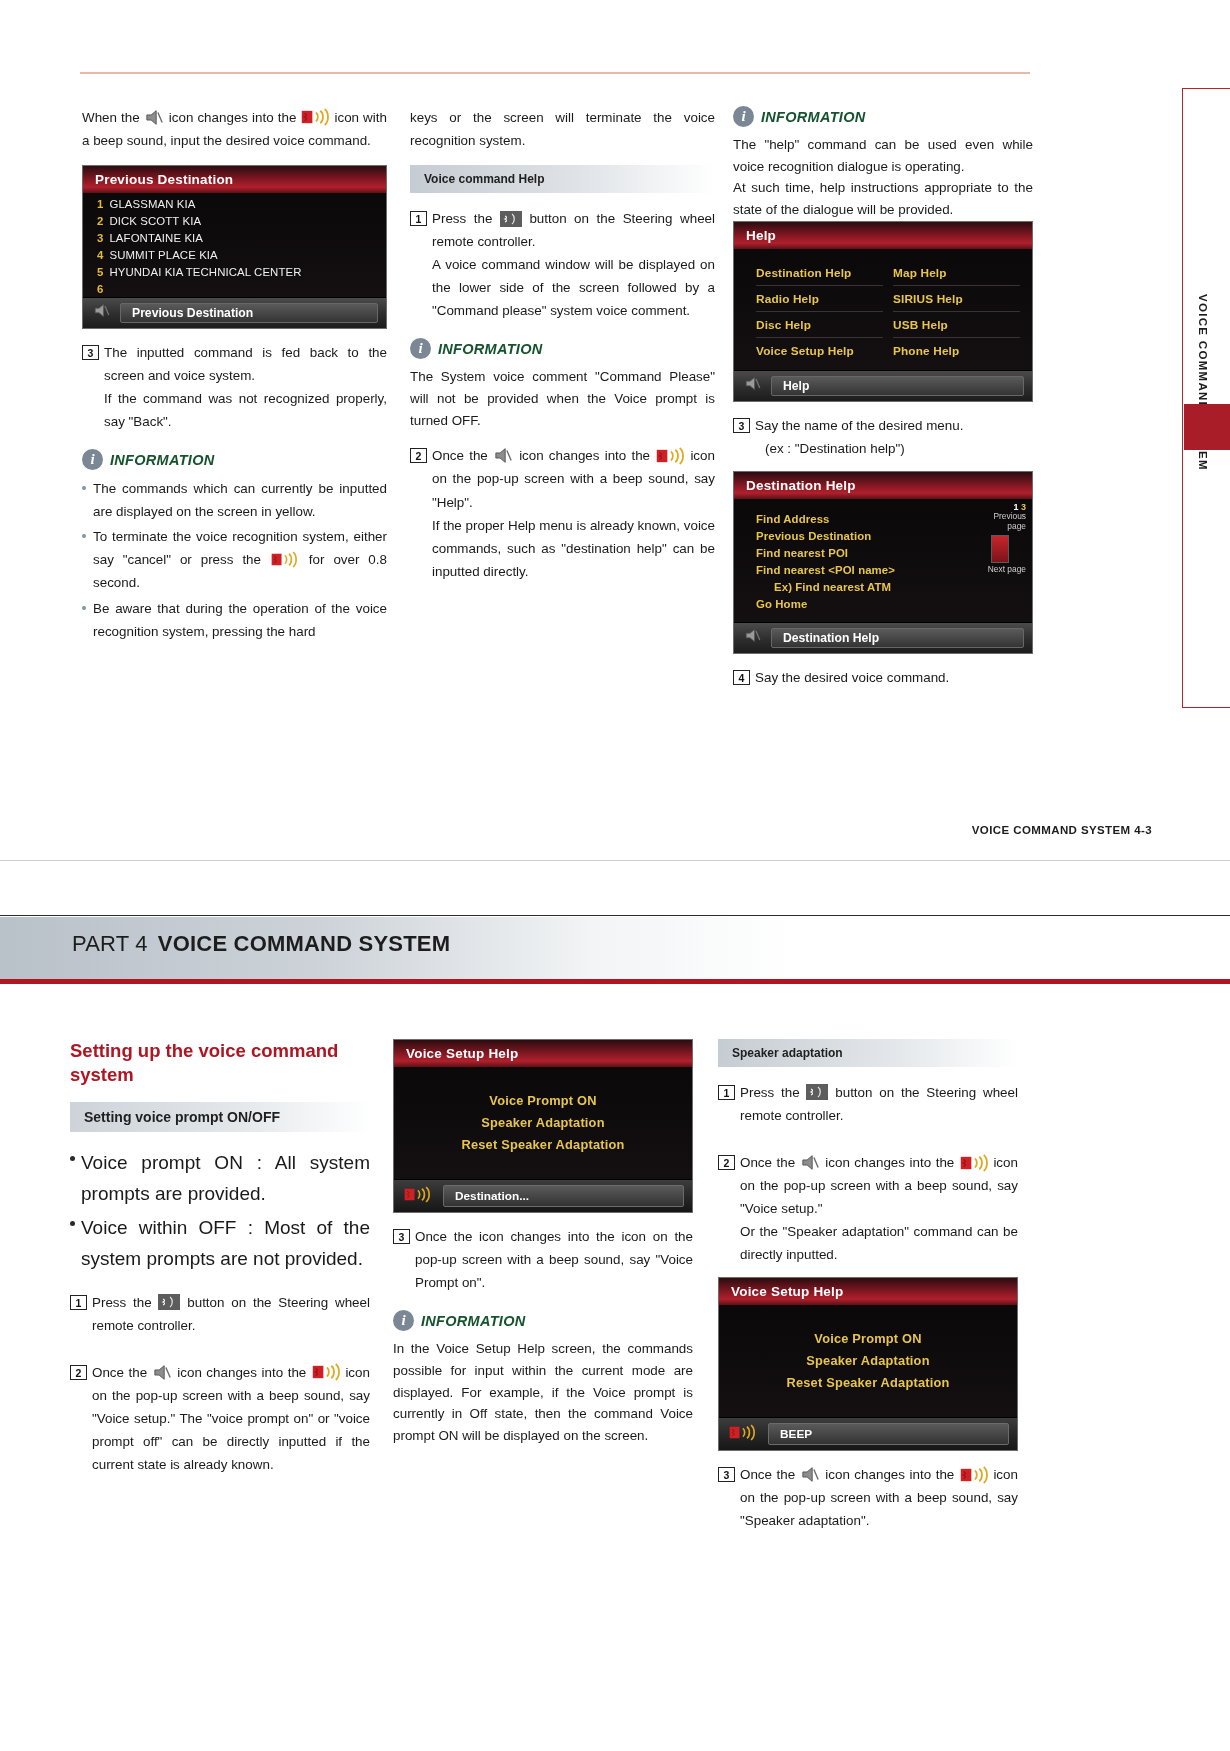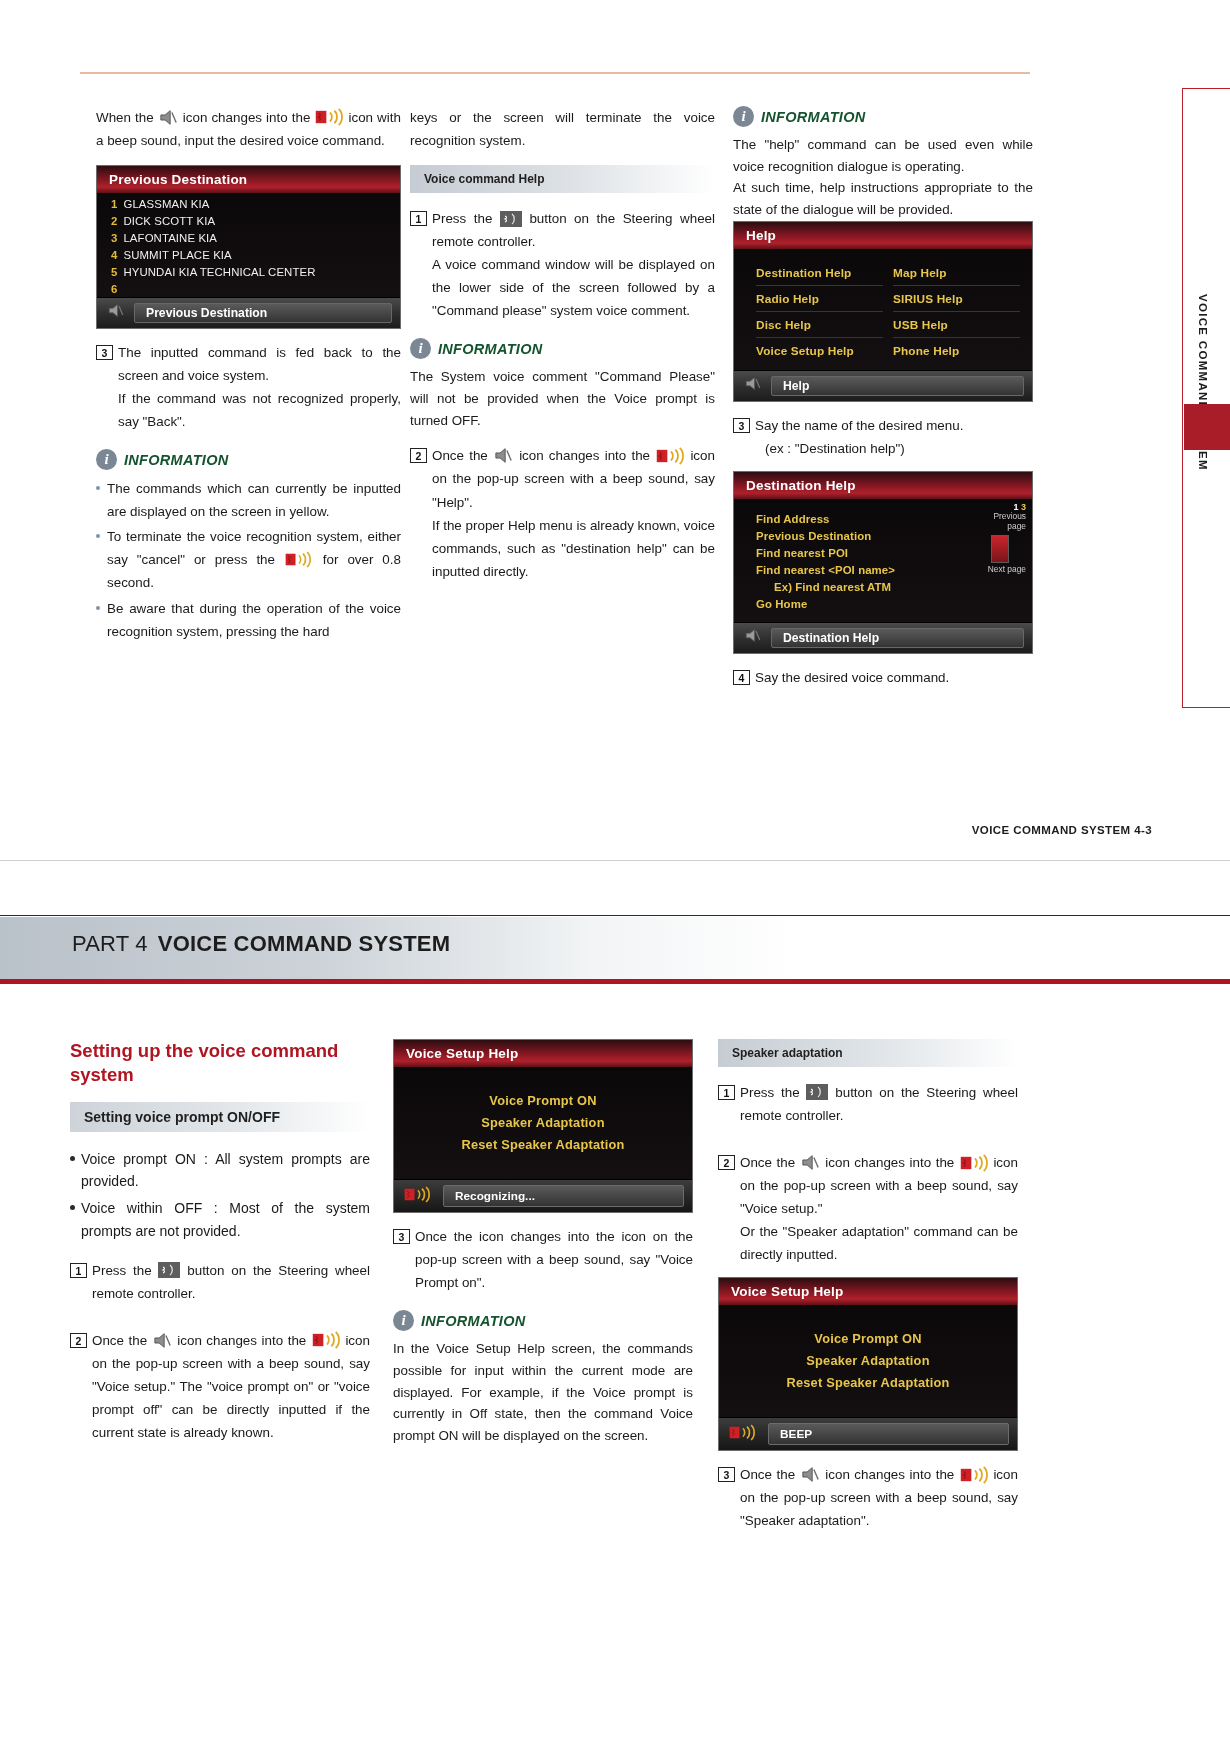--- a/index.html
+++ b/index.html
@@ -34,21 +34,21 @@
     width: 950px;
     height: 2px;
     background: #e8b9a4;
   }
 
   
   .col {
     position: absolute;
     box-sizing: border-box;
   }
-  #p1-col1 { left: 96px;  top: 106px; width: 305px; }
+  #p1-col1 { left: 82px;  top: 106px; width: 305px; }
   #p1-col2 { left: 410px; top: 106px; width: 305px; }
   #p1-col3 { left: 733px; top: 106px; width: 300px; }
 
   p, .ptext {
     margin: 0 0 0 0;
     font-size: 13.4px;
     line-height: 1.72;
     text-align: justify;
     color: #1b1b1b;
   }
@@ -408,21 +408,21 @@
     background: linear-gradient(to right, #cdd3d9 0%, #e3e7ea 55%, #ffffff 100%);
     font-size: 14px;
     font-weight: 700;
     color: #1f1f1f;
     margin-bottom: 16px;
   }
   ul.dots { margin: 0 0 16px 0; padding: 0; list-style: none; }
   ul.dots > li {
     position: relative;
     padding-left: 11px;
-    font-size: 14px;
+    font-size: 19px;
     line-height: 1.62;
     margin-bottom: 4px;
     text-align: justify;
     text-align-last: left;
   }
   ul.dots > li::before {
     content: "";
     position: absolute;
     left: 0; top: 8px;
     width: 5px; height: 5px;
@@ -744,21 +744,21 @@
       <div class="shot-status">
         <span class="icon-inline ic-talk">
           <svg viewBox="0 0 34 20" width="28" height="17" aria-hidden="true">
             <path d="M2 3h12v14H2z" fill="#cf2026"></path>
             <path d="M5 6c3 1 3 3 0 4 3 1 3 3 0 4" stroke="#8c1116" stroke-width="1.2" fill="none"></path>
             <path d="M18 5c3 2 3 8 0 10" stroke="#e0a81f" stroke-width="2" fill="none"></path>
             <path d="M23 3c4 3 4 11 0 14" stroke="#e0a81f" stroke-width="2" fill="none"></path>
             <path d="M28 1c5 4 5 14 0 18" stroke="#e0a81f" stroke-width="2" fill="none"></path>
           </svg>
         </span>
-        <span class="txt">Recognizing...</span>
+        <span class="txt">Destination...</span>
       </div>
     </div>
 
     <div class="step">
       <span class="stepnum">3</span>
       <span class="stepbody">Once the  icon changes into the icon on the pop-up screen with a beep sound, say "Voice Prompt on".</span>
     </div>
 
     <div class="infohead">
       <span class="info-i">i</span>

